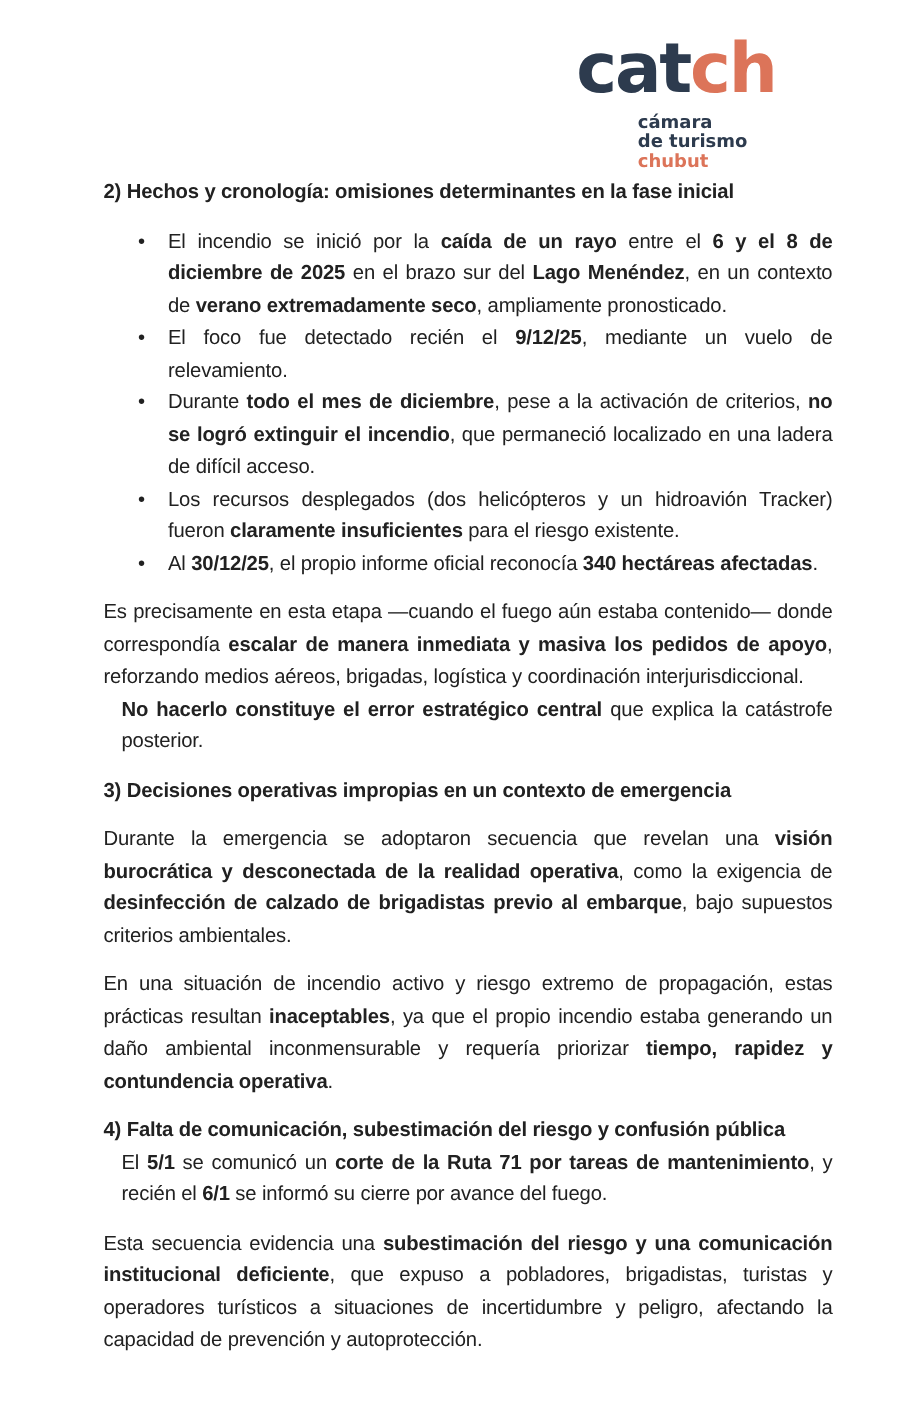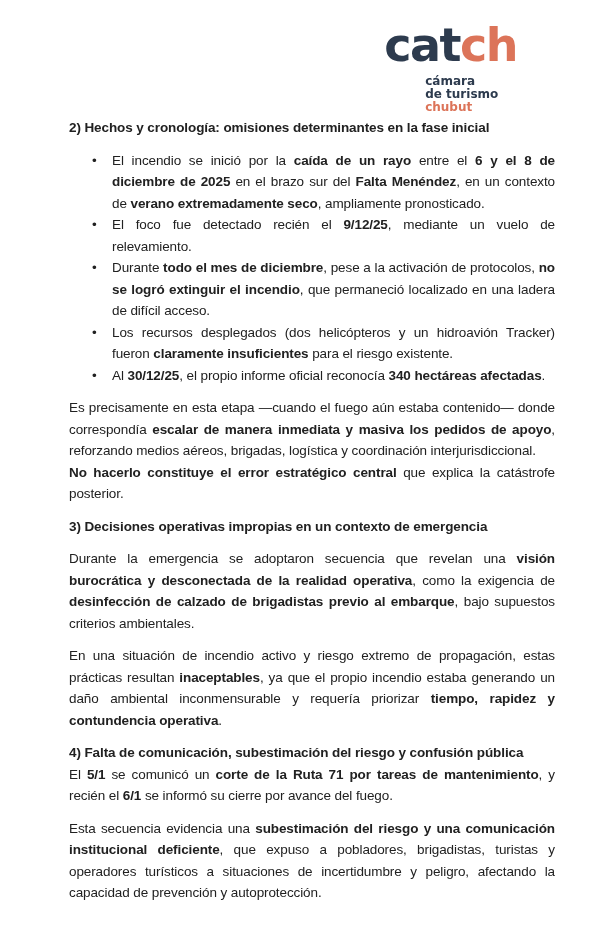--- a/index.html
+++ b/index.html
@@ -27,21 +27,21 @@
   }
   .tagline .tl-accent { color:var(--coral); }
 
   .content { position:absolute; top:117px; left:69px; right:55px; }
   .block {
     margin-top:11px; font-size:13.5px; line-height:21.5px;
     text-align:justify; letter-spacing:-0.1px;
   }
   .content .block:first-child { margin-top:0; }
   .block.heading { font-weight:700; text-align:left; margin-top:11px; }
-  .block.attach { margin-top:0; }
+  .block.attach { margin-top:0;margin-left:12px; }
   .bullet { display:flex; }
   .bullet .dot {
     flex:0 0 43px; padding-left:23px; text-align:left;
     font-size:13.5px; line-height:21.5px;
   }
   .bullet .btext { flex:1; text-align:justify; }
   b { font-weight:700; }
 </style>
 </head>
 <body>
@@ -55,29 +55,29 @@
     <div>de turismo</div>
     <div class="tl-accent">chubut</div>
   </div>
 </div>
 
 <div class="content">
     <p class="block heading"><b>2) Hechos y cronología: omisiones determinantes en la fase inicial</b></p>
     <div class="block bullets">
       <div class="bullet">
         <span class="dot">•</span>
-        <span class="btext"><span>El incendio se inició por la </span><b>caída de un rayo</b><span> entre el </span><b>6 y el 8 de diciembre de 2025</b><span> en el brazo sur del </span><b>Falta Menéndez</b><span>, en un contexto de </span><b>verano extremadamente seco</b><span>, ampliamente pronosticado.</span></span>
+        <span class="btext"><span>El incendio se inició por la </span><b>caída de un rayo</b><span> entre el </span><b>6 y el 8 de diciembre de 2025</b><span> en el brazo sur del </span><b>Lago Menéndez</b><span>, en un contexto de </span><b>verano extremadamente seco</b><span>, ampliamente pronosticado.</span></span>
       </div>
       <div class="bullet">
         <span class="dot">•</span>
         <span class="btext"><span>El foco fue detectado recién el </span><b>9/12/25</b><span>, mediante un vuelo de relevamiento.</span></span>
       </div>
       <div class="bullet">
         <span class="dot">•</span>
-        <span class="btext"><span>Durante </span><b>todo el mes de diciembre</b><span>, pese a la activación de protocolos, </span><b>no se logró extinguir el incendio</b><span>, que permaneció localizado en una ladera de difícil acceso.</span></span>
+        <span class="btext"><span>Durante </span><b>todo el mes de diciembre</b><span>, pese a la activación de criterios, </span><b>no se logró extinguir el incendio</b><span>, que permaneció localizado en una ladera de difícil acceso.</span></span>
       </div>
       <div class="bullet">
         <span class="dot">•</span>
         <span class="btext"><span>Los recursos desplegados (dos helicópteros y un hidroavión Tracker) fueron </span><b>claramente insuficientes</b><span> para el riesgo existente.</span></span>
       </div>
       <div class="bullet">
         <span class="dot">•</span>
         <span class="btext"><span>Al </span><b>30/12/25</b><span>, el propio informe oficial reconocía </span><b>340 hectáreas afectadas</b><span>.</span></span>
       </div>
     </div>

